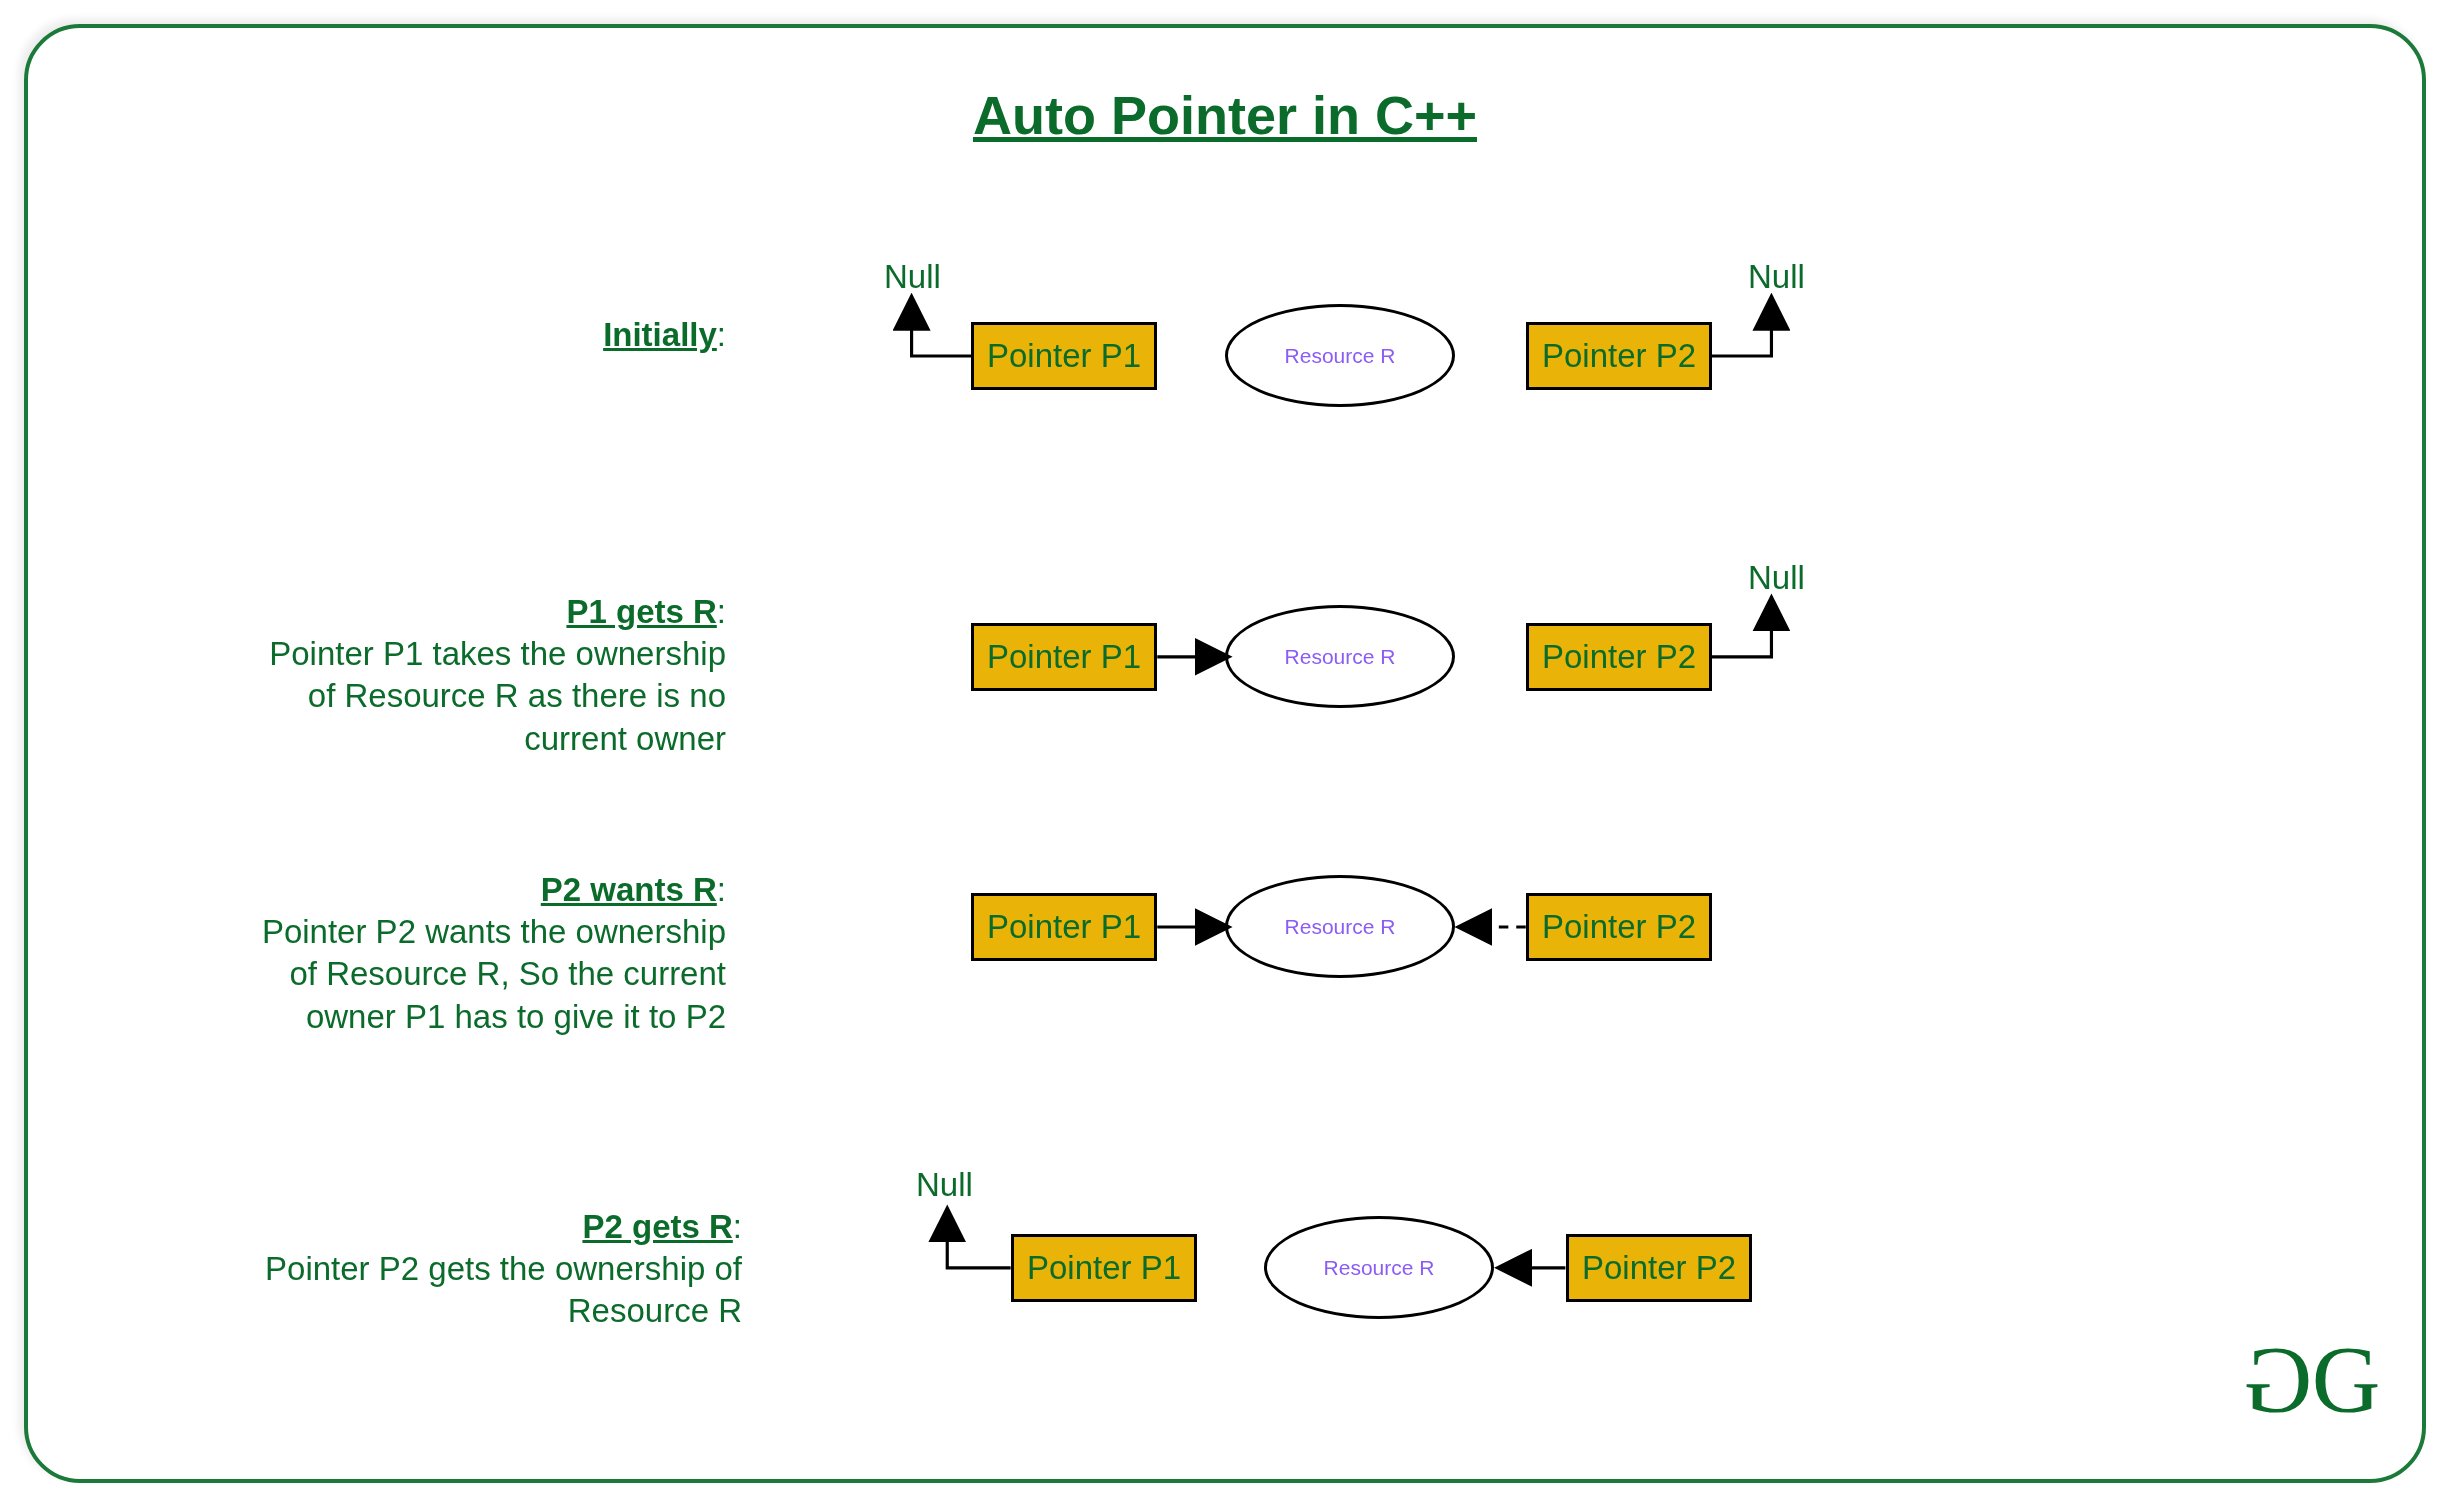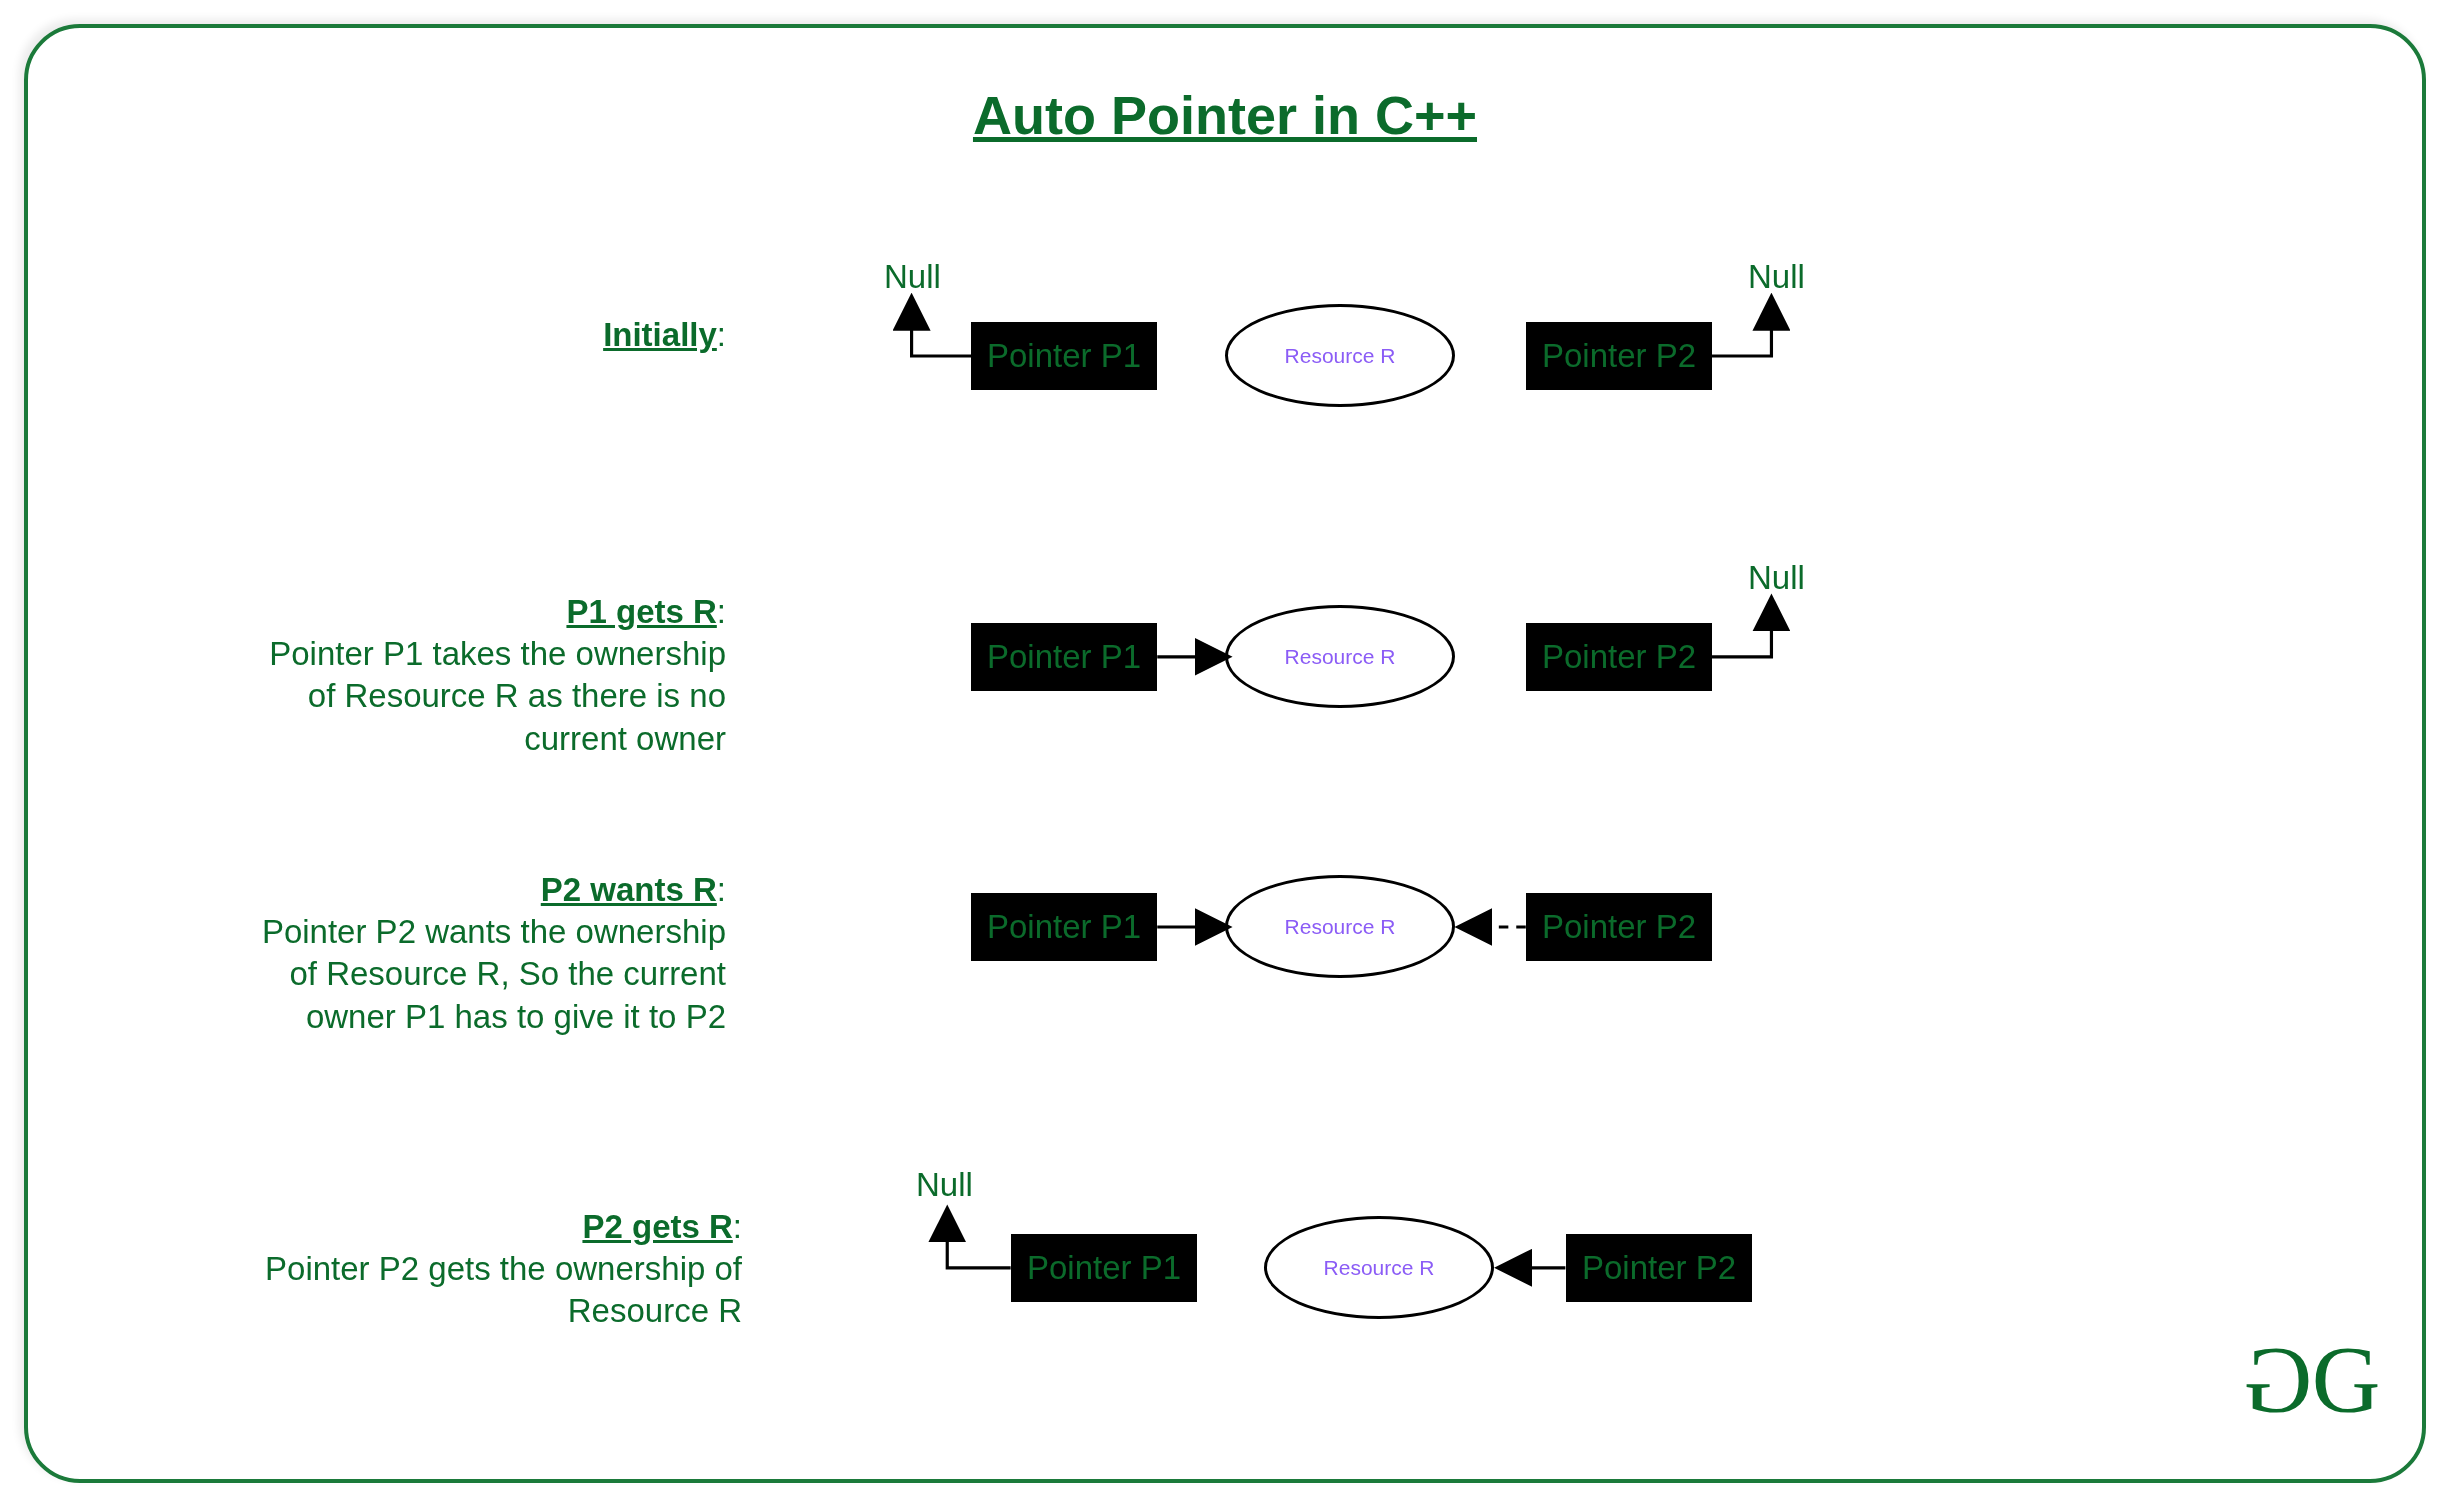--- a/index.html
+++ b/index.html
@@ -53,21 +53,21 @@
   .diagram {
     position: absolute;
     left: 840px;
     width: 951px;
     height: 159px;
   }
   
   .pbox {
     position: absolute;
     border: 3.2px solid #000;
-    background: #000000;
+    background: #eab308;
     color: #0b6b2b;
     font-size: 33px;
     display: flex;
     align-items: center;
     justify-content: center;
     height: 68px;
     width: 186px;
   }
   
   .ellipse {

